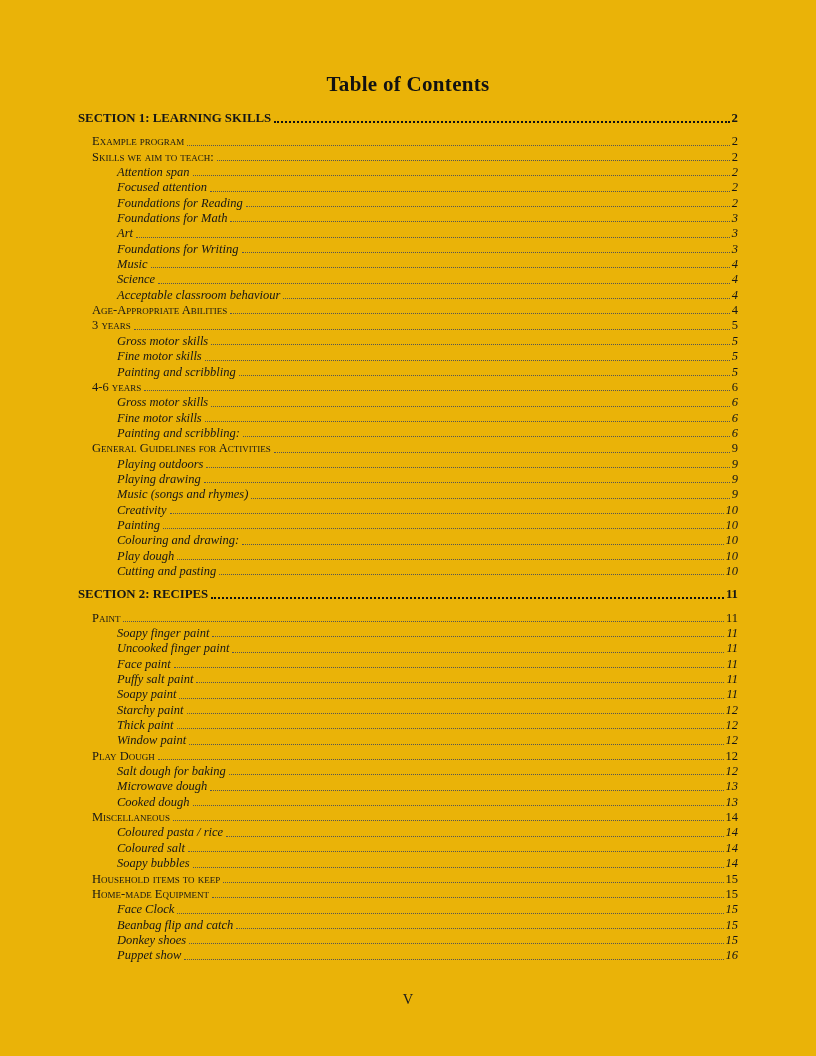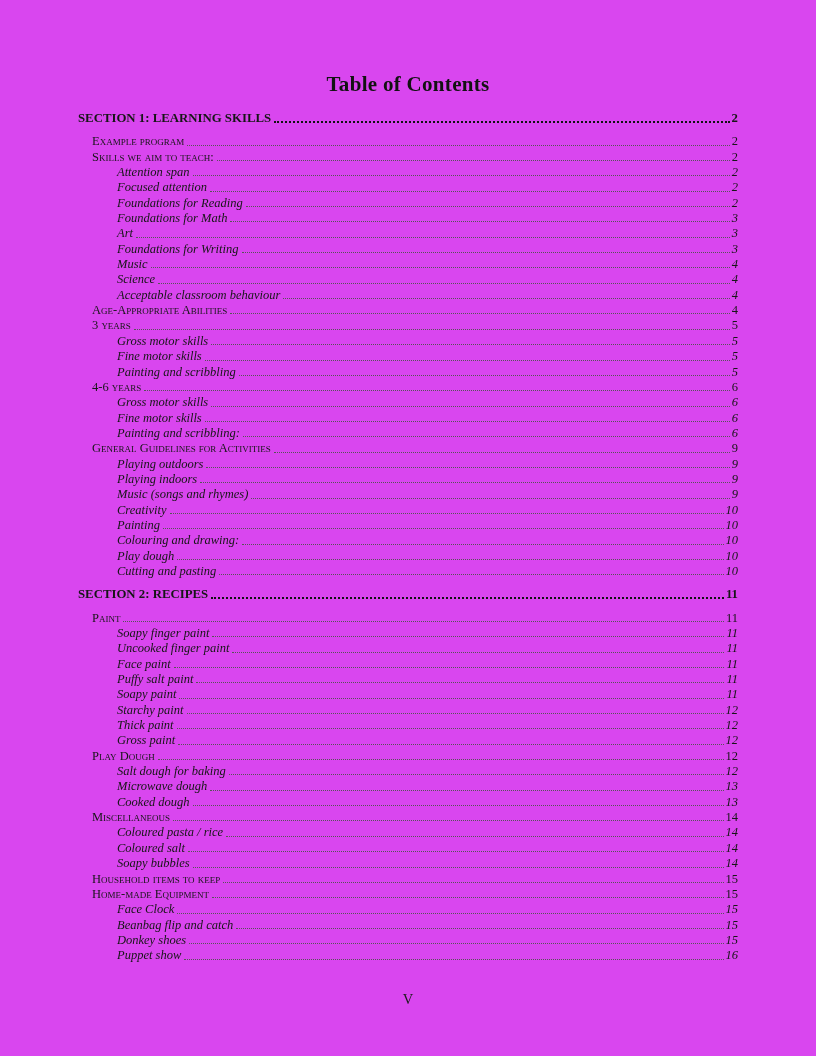--- a/index.html
+++ b/index.html
@@ -5,21 +5,21 @@
   html, body {
     margin: 0;
     padding: 0;
     background: #ffffff;
   }
   .page {
     position: relative;
     width: 816px;
     height: 1056px;
     box-sizing: border-box;
-    background: #d946ef;
+    background: #eab308;
     color: #161616;
     font-family: "Liberation Serif", "DejaVu Serif", serif;
     padding: 72px 78px 0 78px;
     overflow: hidden;
   }
   .doc-title {
     margin: 0 0 14px 0;
     text-align: center;
     font-size: 21px;
     font-weight: bold;
@@ -202,21 +202,21 @@
         <span class="label">General Guidelines for Activities</span>
         <span class="leader"></span>
         <span class="pagenum">9</span>
       </div>
       <div class="toc-row lvl3">
         <span class="label">Playing outdoors</span>
         <span class="leader"></span>
         <span class="pagenum">9</span>
       </div>
       <div class="toc-row lvl3">
-        <span class="label">Playing indoors</span>
+        <span class="label">Playing drawing</span>
         <span class="leader"></span>
         <span class="pagenum">9</span>
       </div>
       <div class="toc-row lvl3">
         <span class="label">Music (songs and rhymes)</span>
         <span class="leader"></span>
         <span class="pagenum">9</span>
       </div>
       <div class="toc-row lvl3">
         <span class="label">Creativity</span>
@@ -282,21 +282,21 @@
         <span class="label">Starchy paint</span>
         <span class="leader"></span>
         <span class="pagenum">12</span>
       </div>
       <div class="toc-row lvl3">
         <span class="label">Thick paint</span>
         <span class="leader"></span>
         <span class="pagenum">12</span>
       </div>
       <div class="toc-row lvl3">
-        <span class="label">Gross paint</span>
+        <span class="label">Window paint</span>
         <span class="leader"></span>
         <span class="pagenum">12</span>
       </div>
       <div class="toc-row lvl2">
         <span class="label">Play Dough</span>
         <span class="leader"></span>
         <span class="pagenum">12</span>
       </div>
       <div class="toc-row lvl3">
         <span class="label">Salt dough for baking</span>

